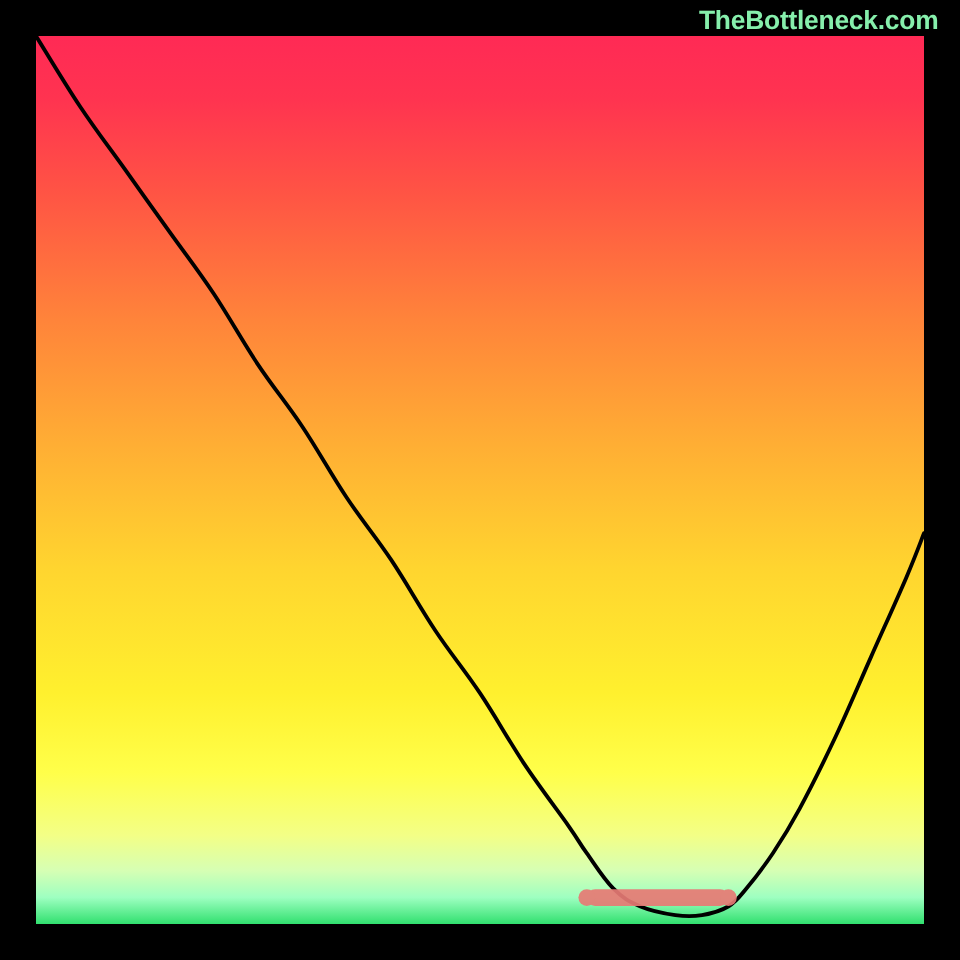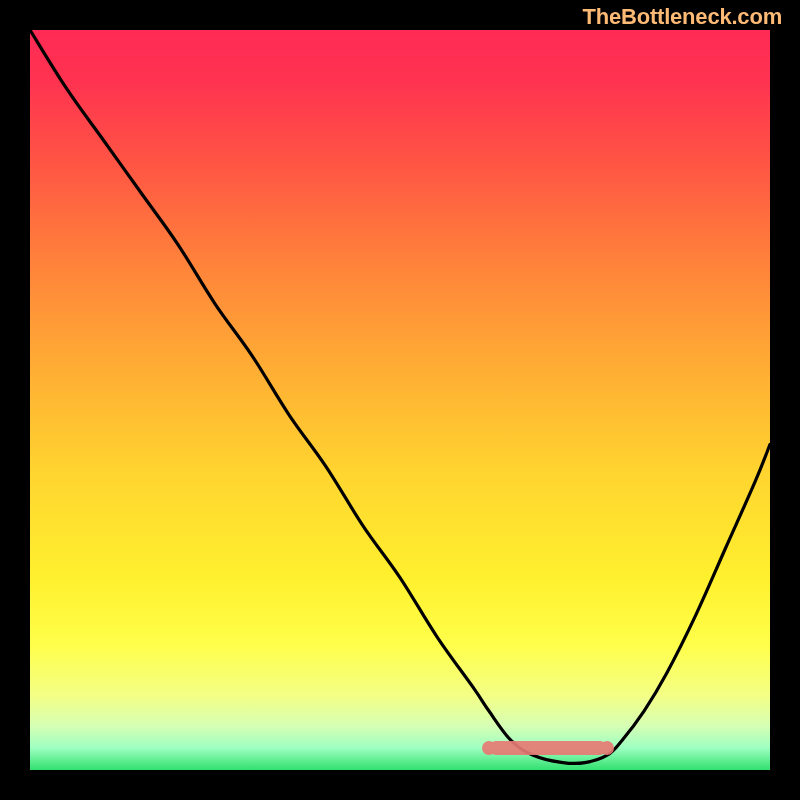--- a/index.html
+++ b/index.html
@@ -15,21 +15,21 @@
     position: relative;
     width: 800px;
     height: 800px;
     background: #000;
     box-sizing: border-box;
   }
   .attribution {
     position: absolute;
     top: 4px;
     right: 18px;
-    color: #fdba74;
+    color: #86efac;
     font-size: 22px;
     font-weight: 600;
     letter-spacing: -0.2px;
   }
   .plot-area {
     position: absolute;
     left: 30px;
     top: 30px;
     width: 740px;
     height: 740px;

